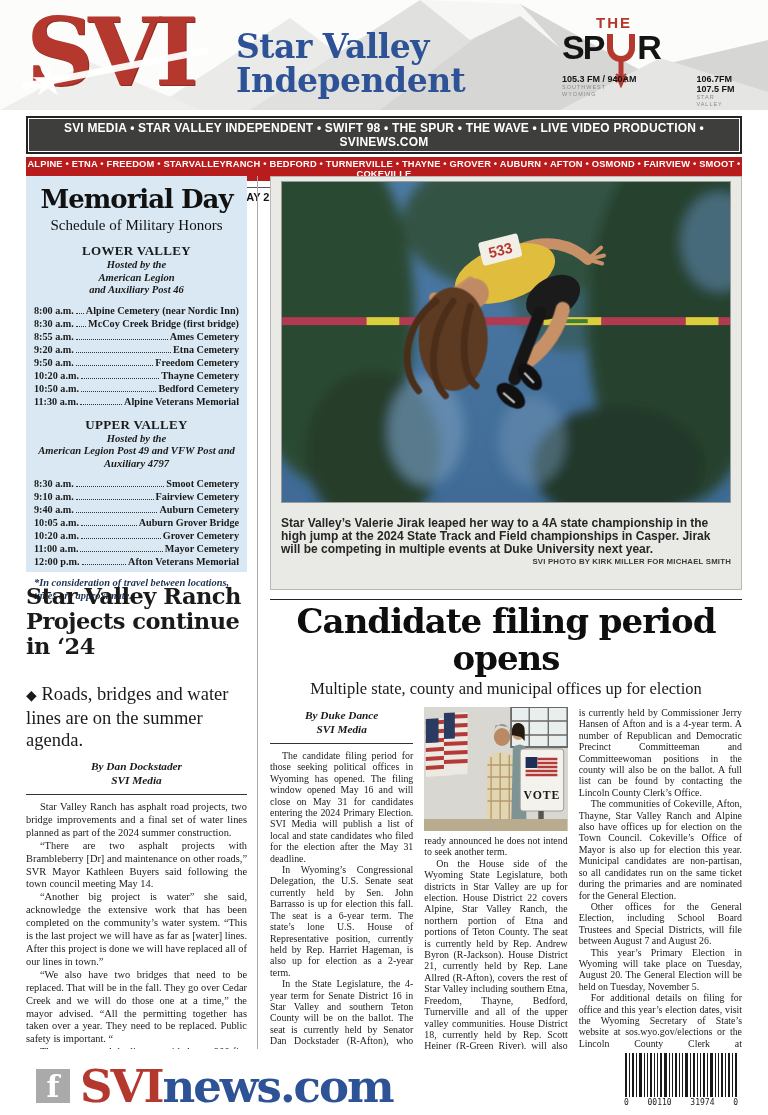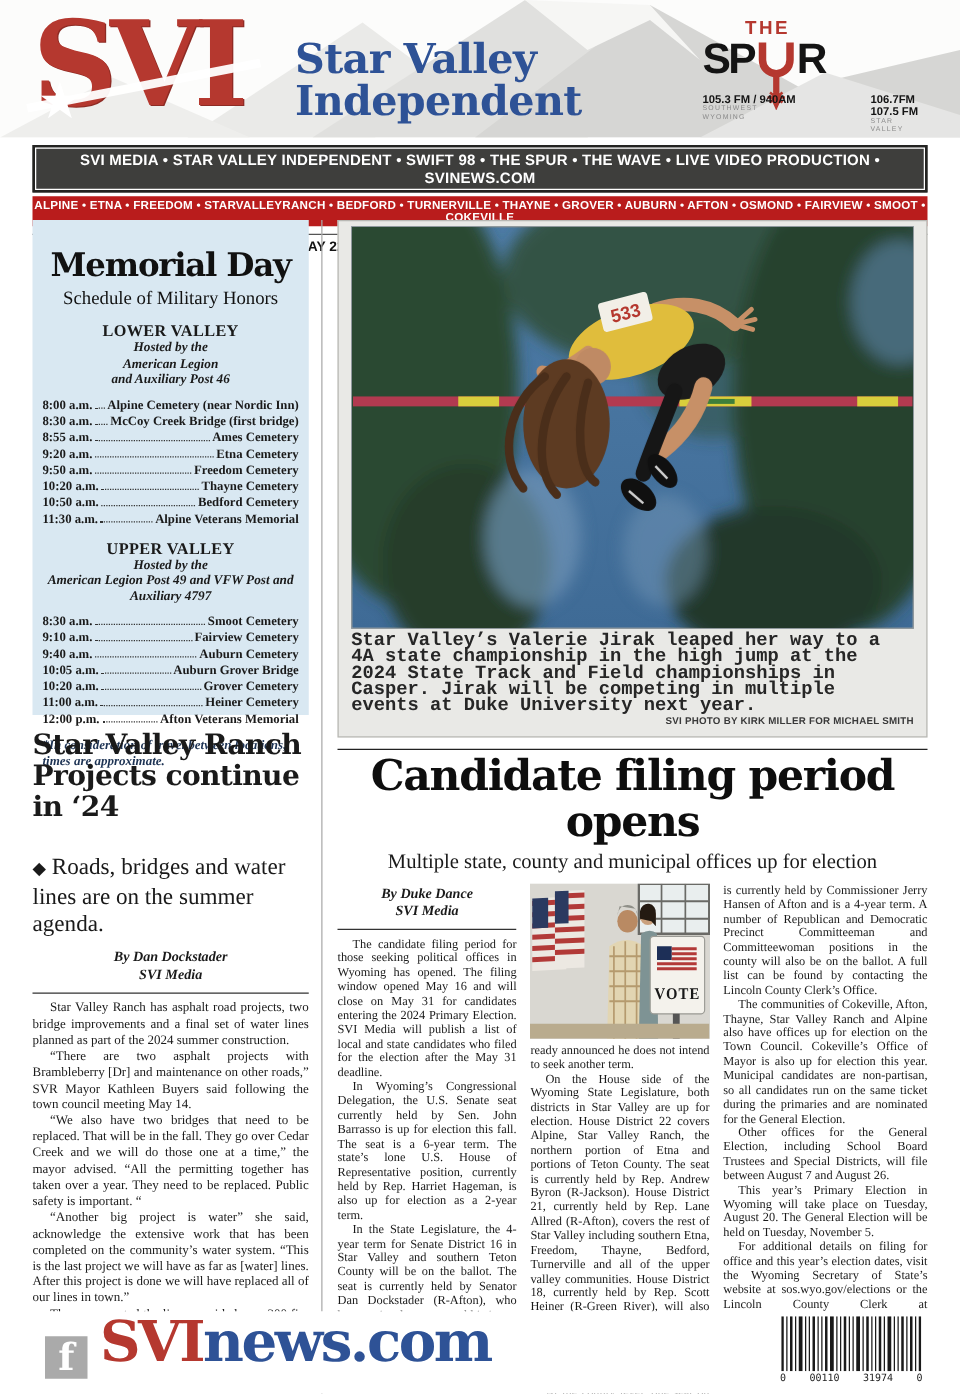--- a/index.html
+++ b/index.html
@@ -40,21 +40,21 @@
   .dateline { margin:3px 26px 0; display:flex; justify-content:space-between; align-items:baseline;
               font-family:"Liberation Sans", sans-serif; font-size:11px; font-weight:bold; color:#909090; }
   .dateline .dark { color:#141414; }
 
   
   .main { position:absolute; top:176px; left:26px; right:26px; bottom:70px;
           display:grid; grid-template-columns:232px 1fr; column-gap:12px; }
   .left-col { border-right:1px solid #aaa; padding-right:10px; }
 
   
-  .memorial { background:#d9e8f2; padding:22px 8px 6px; height:396px; text-align:center; }
+  .memorial { background:#d9e8f2; padding:8px 8px 6px; height:396px; text-align:center; }
   .mem-title { font-family:"DejaVu Serif", serif; font-weight:bold; font-size:26px; letter-spacing:-1px; color:#111; }
   .mem-sub { font-size:15px; margin-top:3px; color:#111; }
   .mem-head { font-weight:bold; font-size:13px; margin-top:9px; letter-spacing:0.3px; }
   .mem-hosted { font-weight:bold; font-style:italic; font-size:10.6px; line-height:12.5px; }
   .mem-list { margin-top:7px; text-align:left; }
   .mem-row { display:flex; align-items:baseline; font-size:10.2px; font-weight:bold; line-height:13px; }
   .mem-row .t { white-space:nowrap; }
   .mem-row .leader { flex:1; border-bottom:1.2px dotted #333; margin:0 2px 2px; min-width:4px; }
   .mem-row .p { white-space:nowrap; }
   .mem-note { margin-top:9px; text-align:left; font-weight:bold; font-style:italic; font-size:10.4px;
@@ -66,41 +66,41 @@
   .svr-deck { margin-top:24px; font-size:18.5px; line-height:22px; }
   .svr-deck .dia { font-size:14px; }
   .byline { text-align:center; font-size:11.3px; font-weight:bold; font-style:italic; margin-top:9px; line-height:13.5px; }
   .byline-rule { border-top:1px solid #333; margin:7px 0 6px; }
   .body-copy p { font-size:10.4px; line-height:12.9px; text-align:justify; text-indent:14px; }
 
   
   .fly-panel { background:#e9e9e6; border:1px solid #b8b8b4; padding:4px 10px 6px; height:414px; }
   .fly-head { font-family:"Liberation Sans", sans-serif; font-weight:bold; font-size:27px; letter-spacing:-0.5px; color:#111; }
   .fly-photo { display:block; width:100%; height:322px; border:1px solid #9a9a96; background:#47759f; }
-  .fly-caption { margin-top:3px; font-family:Liberation Mono, monospace; font-weight:bold; font-size:15px;
+  .fly-caption { margin-top:14px; font-family:Liberation Sans, sans-serif; font-weight:bold; font-size:12px;
                  line-height:13px; color:#262626; }
   .fly-credit { text-align:right; font-family:"Liberation Sans", sans-serif; font-weight:bold; font-size:7.8px;
                 color:#3a3a3a; letter-spacing:0.2px; margin-top:1px; }
 
   
   .cand { margin-top:9px; border-top:1px solid #222; padding-top:3px; }
   .cand-head { font-family:"DejaVu Serif", serif; font-weight:bold; font-size:34px; letter-spacing:-1px;
                text-align:center; line-height:37px; color:#0e0e0e; }
   .cand-sub { text-align:center; font-size:16.5px; margin-top:2px; }
   .cand-cols { display:grid; grid-template-columns:1fr 1fr 1fr; column-gap:11px; margin-top:8px; }
   .cand-cols p { font-size:9.9px; line-height:11.4px; text-align:justify; text-indent:12px; }
   .cand-cols p.noindent { text-indent:0; }
   .vote-photo { display:block; width:100%; height:124px; margin-bottom:4px; background:#d8d8d4; }
 
   
   .footer { position:absolute; left:0; right:0; bottom:0; height:66px; background:#fff; }
   .fb-icon { position:absolute; left:36px; bottom:12px; width:34px; height:34px; background:#aaaaaa;
              color:#fff; font-family:"DejaVu Serif", serif; font-weight:bold; font-size:30px;
              text-align:center; line-height:36px; }
-  .site-logo { position:absolute; left:80px; bottom:15px; font-family:"DejaVu Serif", serif; font-weight:bold;
+  .site-logo { position:absolute; left:80px; bottom:2px; font-family:"DejaVu Serif", serif; font-weight:bold;
                font-size:45px; letter-spacing:-2px; }
   .site-logo .red { color:#b5382f; }
   .site-logo .blue { color:#2e5296; }
   .barcode { position:absolute; right:28px; bottom:8px; width:118px; text-align:center; }
   .barcode svg { display:block; width:112px; height:44px; margin:0 auto; }
   .barcode-digits { display:flex; justify-content:space-between; font-family:"DejaVu Sans Mono", monospace;
                     font-size:8px; color:#222; margin-top:1px; padding:0 2px; }
 </style>
 </head>
 <body>
@@ -252,21 +252,21 @@
               <span class="p">Auburn Grover Bridge</span>
             </div>
           <div class="mem-row">
               <span class="t">10:20 a.m.</span>
               <span class="leader"></span>
               <span class="p">Grover Cemetery</span>
             </div>
           <div class="mem-row">
               <span class="t">11:00 a.m.</span>
               <span class="leader"></span>
-              <span class="p">Heiner Cemetery</span>
+              <span class="p">Mayor Cemetery</span>
             </div>
           <div class="mem-row">
               <span class="t">12:00 p.m.</span>
               <span class="leader"></span>
               <span class="p">Afton Veterans Memorial</span>
             </div>
         </div>
 
         <div class="mem-note">*In consideration of travel between locations, times are approximate.</div>
       </section>
@@ -278,22 +278,22 @@
         </h2>
         <div class="svr-deck"><span class="dia">◆</span><span> Roads, bridges and water lines are on the summer agenda.</span></div>
         <div class="byline">
           <div>By Dan Dockstader</div>
           <div>SVI Media</div>
         </div>
         <div class="byline-rule"></div>
         <div class="body-copy">
           <p>Star Valley Ranch has asphalt road projects, two bridge improvements and a final set of water lines planned as part of the 2024 summer construction.</p>
           <p>“There are two asphalt projects with Brambleberry [Dr] and maintenance on other roads,” SVR Mayor Kathleen Buyers said following the town council meeting May 14.</p>
+          <p>“Another big project is water” she said, acknowledge the extensive work that has been completed on the community’s water system. “This is the last project we will have as far as [water] lines. After this project is done we will have replaced all of our lines in town.”</p>
           <p>“We also have two bridges that need to be replaced. That will be in the fall. They go over Cedar Creek and we will do those one at a time,” the mayor advised. “All the permitting together has taken over a year. They need to be replaced. Public safety is important. “</p>
-          <p>“Another big project is water” she said, acknowledge the extensive work that has been completed on the community’s water system. “This is the last project we will have as far as [water] lines. After this project is done we will have replaced all of our lines in town.”</p>
           <p>The mayor noted the lines provided over 300 fire hydrants in the town.</p>
           <p>Speaking in general of this summer at the Ranch, “There are a lot of new homes and lots of construction. We are staying busy.”</p>
         </div>
       </section>
     </div>
 
     <div>
 
       <section class="fly-panel">
         <svg class="fly-photo" viewBox="0 0 466 322" preserveAspectRatio="none" aria-hidden="true">

